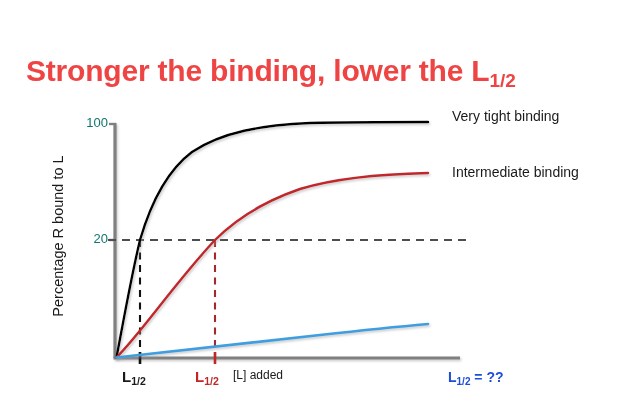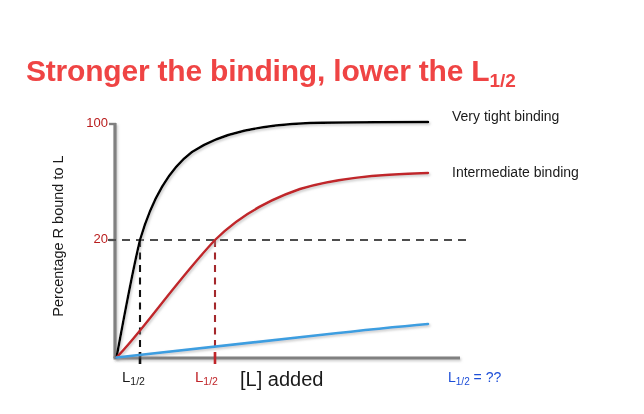--- a/index.html
+++ b/index.html
@@ -62,41 +62,42 @@
     font-size: 14.5px;
     color: #1a1a1a;
     transform: rotate(-90deg);
     transform-origin: center center;
     white-space: nowrap;
   }
   .ytick {
     position: absolute;
     right: 0;
     font-size: 13px;
-    color: #b91c1c;
+    color: #0f766e;
     text-align: right;
     white-space: nowrap;
   }
   .ytick-100 { left: 82px; width: 26px; top: 55px; }
   .ytick-50  { left: 82px; width: 26px; top: 171px; }
 
   .xlabel {
     position: absolute;
-    left: 240px;
+    left: 233px;
     top: 308px;
-    font-size: 20px;
+    font-size: 12px;
     color: #1a1a1a;
     white-space: nowrap;
   }
 
   
   .halflabel {
     position: absolute;
     font-size: 15px;
     white-space: nowrap;
+    font-weight: bold;
   }
   .halflabel .sub {
     font-size: 10.5px;
     position: relative;
     top: 3px;
   }
   .half-black { left: 122px; top: 308px; color: #1a1a1a; }
   .half-red   { left: 195px; top: 308px; color: #c0252a; }
   .half-blue  { left: 448px; top: 309px; color: #1d4ed8; font-size: 14px; }
   .half-blue .sub { font-size: 10px; }

